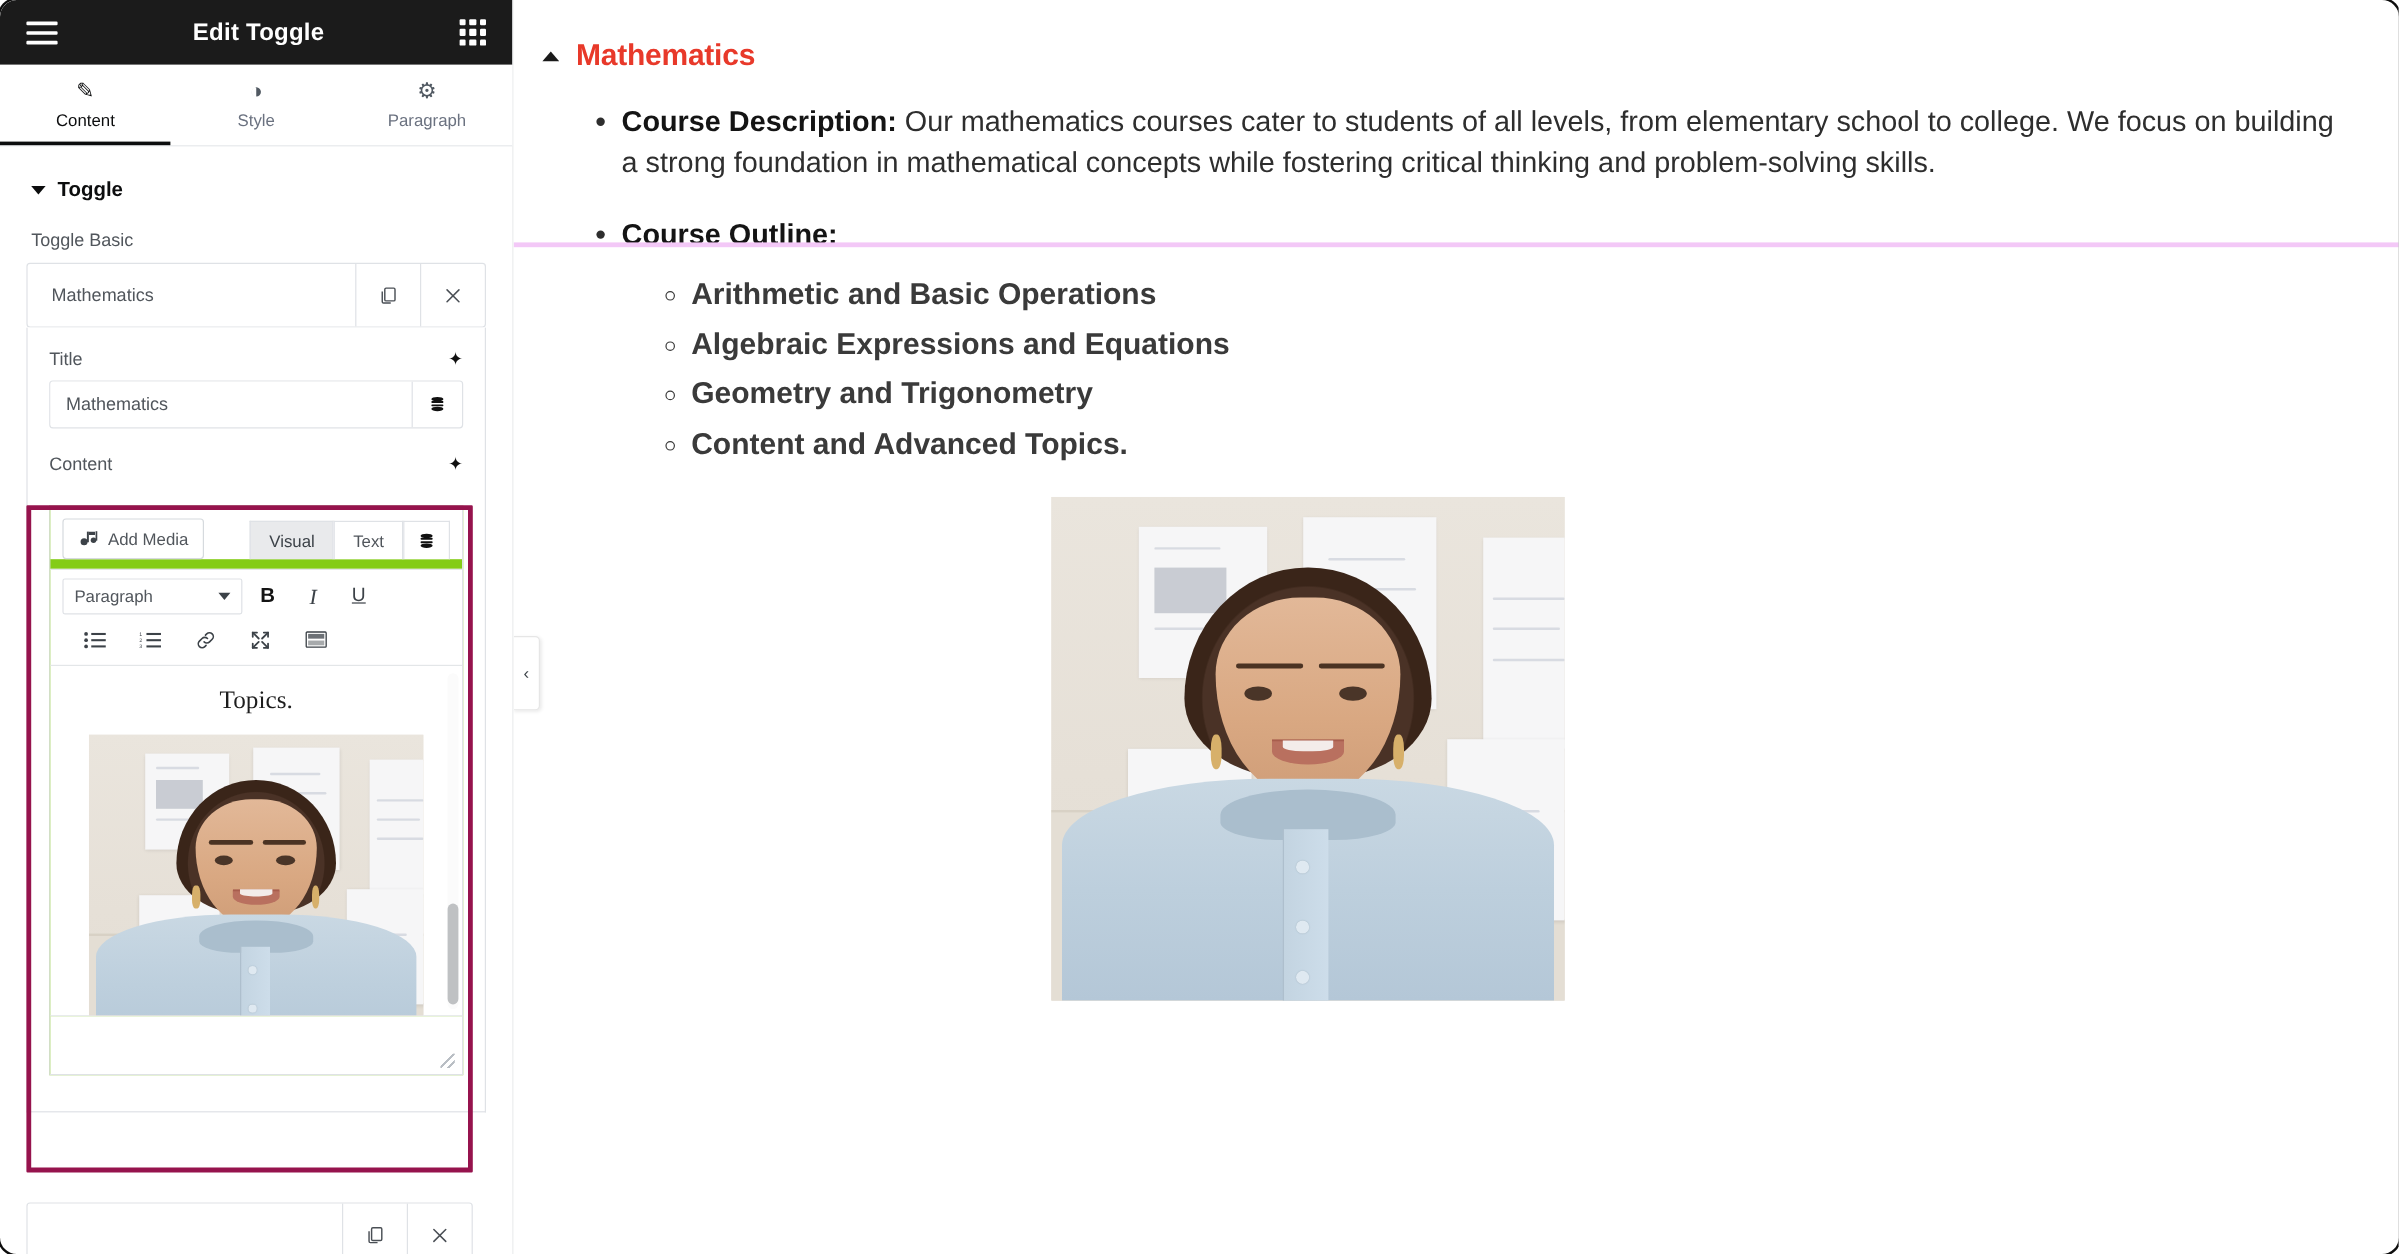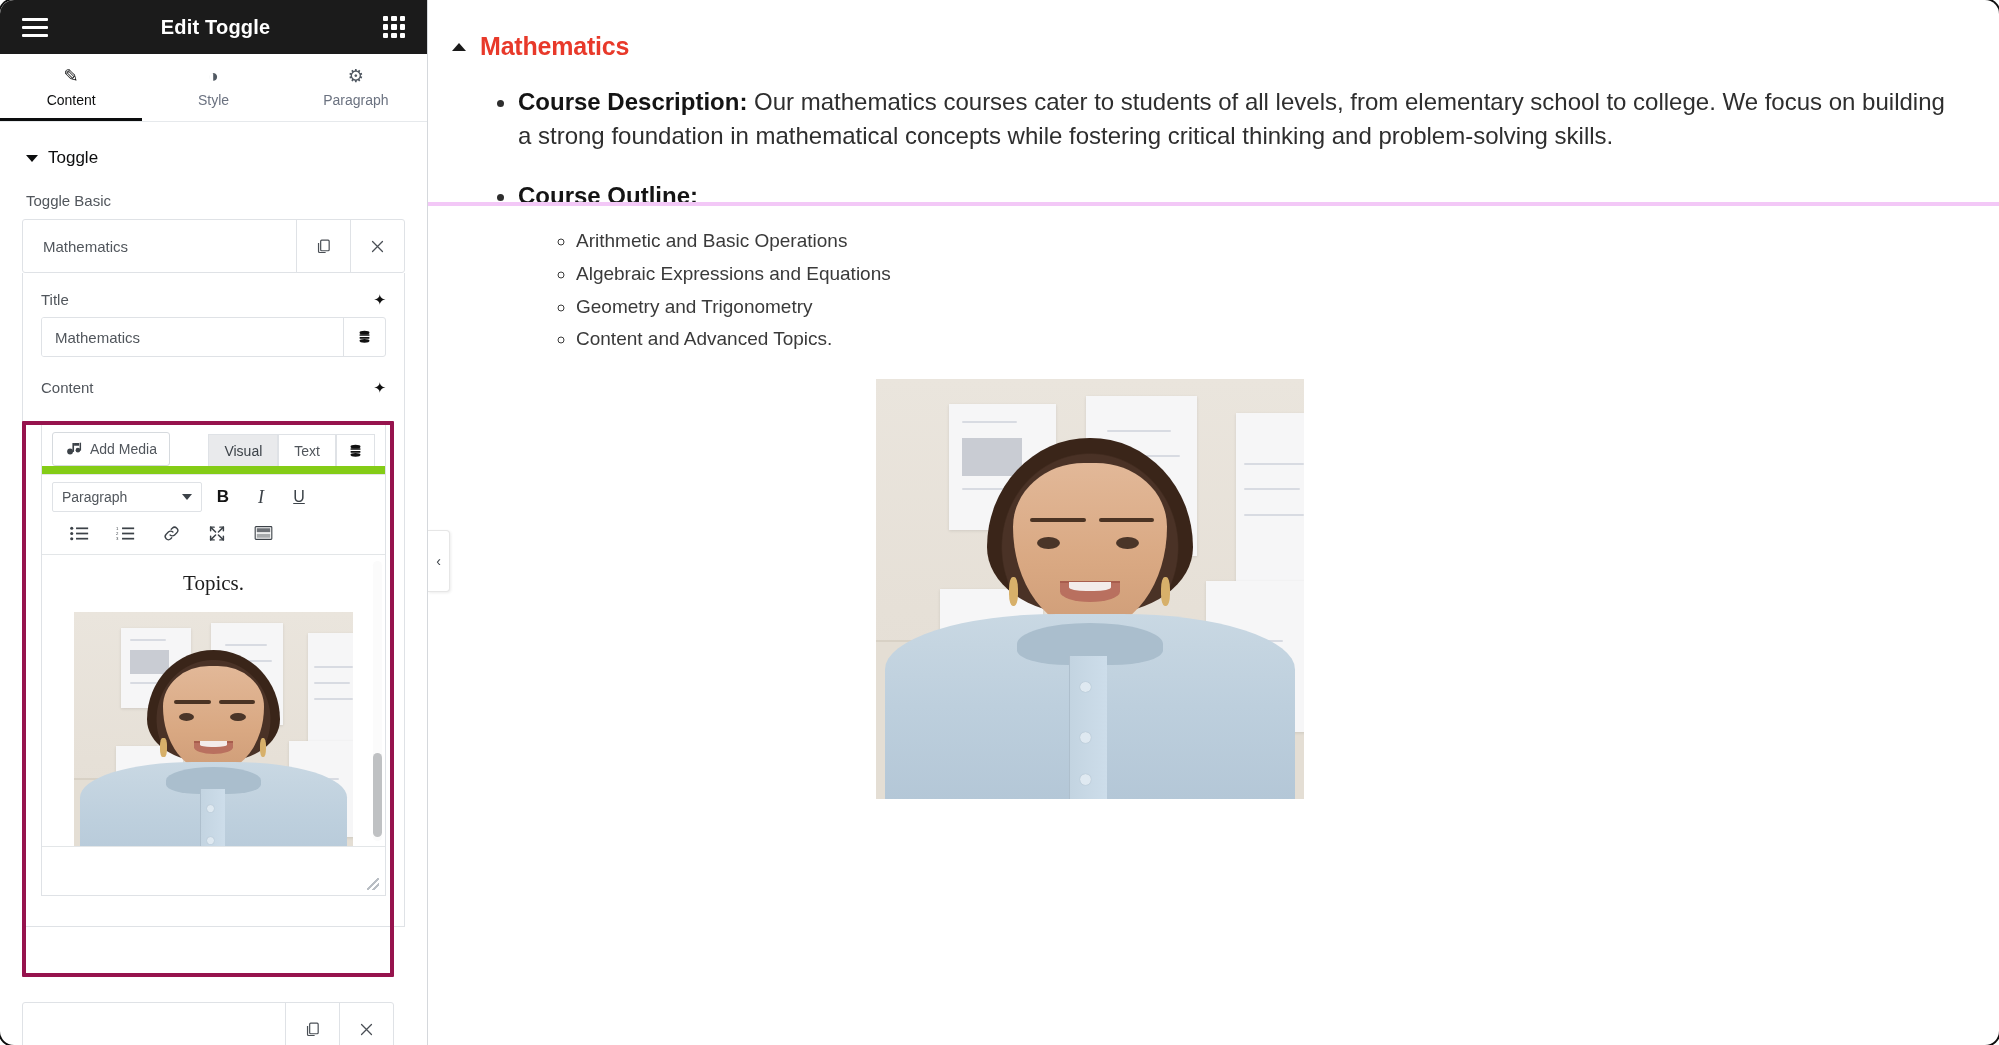--- a/index.html
+++ b/index.html
@@ -96,21 +96,21 @@
     content: "";
     position: absolute;
     left: 0; right: 0; bottom: 0;
     height: 3px;
     background: #0c0d0e;
   }
 
   .section-head {
     display: flex; align-items: center; gap: 10px;
     padding: 26px 26px 0 26px;
-    font-size: 17px; font-weight: normal; color: #0c0d0e;
+    font-size: 17px; font-weight: bold; color: #0c0d0e;
     cursor: pointer;
   }
   .caret-down {
     width: 0; height: 0;
     border-left: 6px solid transparent;
     border-right: 6px solid transparent;
     border-top: 7px solid #0c0d0e;
   }
 
   .field-label {
@@ -445,21 +445,21 @@
   }
 
   .acc-body {
     padding: 24px 40px 0 64px;
     font-family: "Liberation Sans Narrow", "Liberation Sans", sans-serif;
     color: #2e2e2e;
   }
   ul.lvl1 { margin: 0; padding-left: 26px; list-style: disc; }
   ul.lvl1 > li { font-size: 24px; line-height: 1.42; margin-bottom: 26px; }
   ul.lvl2 { margin: 14px 0 0 0; padding-left: 58px; list-style: circle; }
-  ul.lvl2 > li { font-size: 19px; line-height: 1.46; margin-bottom: 5px; color: #3a3a3a; }
+  ul.lvl2 > li { font-size: 25px; line-height: 1.46; margin-bottom: 5px; color: #3a3a3a; font-weight: bold; }
   .b { font-weight: bold; color: #141414; }
 
   .preview-photo {
     width: 428px;
     height: 420px;
     margin: 6px 0 0 448px;
     overflow: hidden;
   }
 </style>
 </head>

